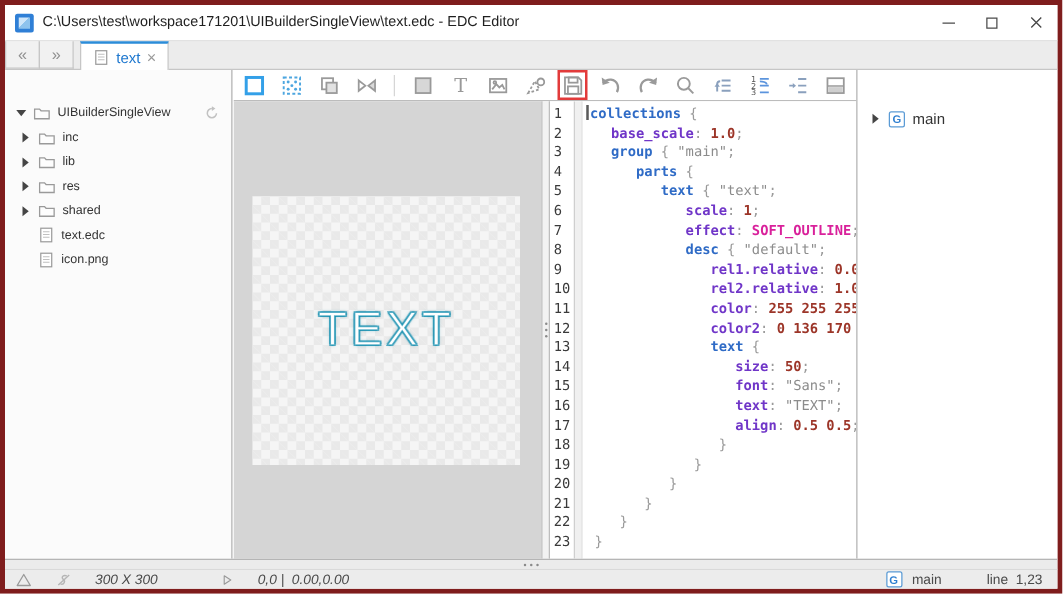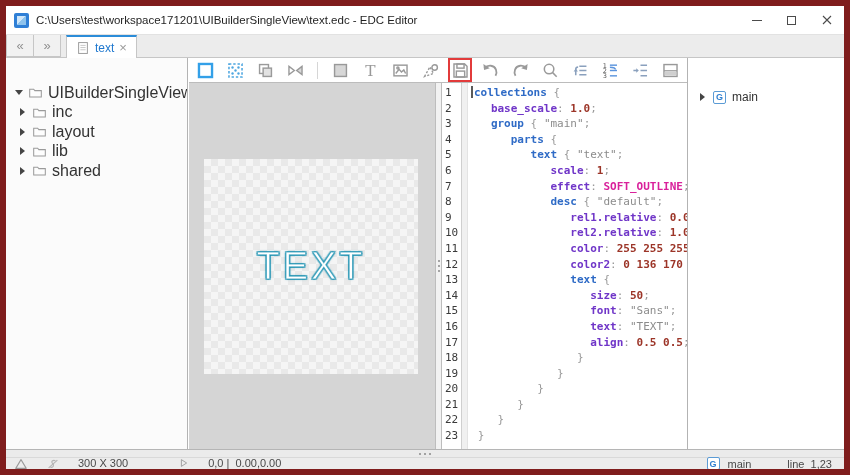--- a/index.html
+++ b/index.html
@@ -1,16 +1,16 @@
 <!DOCTYPE html>
 <html><head>
 <meta charset="utf-8">
 <style>
   html,body{margin:0;padding:0;background:#fff;}
-  .window{position:relative;width:850px;height:475px;box-sizing:border-box;border:6px solid #7f1d1d;
+  .window{position:relative;width:850px;height:475px;box-sizing:border-box;border:4px solid #7f1d1d;
           background:#fff;font-family:"Liberation Sans",sans-serif;overflow:hidden;}
   
   .titlebar{position:absolute;top:0;left:0;right:0;height:28px;background:#fff;display:flex;align-items:center;}
   .app-icon{width:15px;height:15px;margin-left:8px;background:#2f7fd6;border-radius:2px;position:relative;flex:0 0 auto;}
   .app-icon::after{content:"";position:absolute;left:3px;top:3px;right:3px;bottom:3px;
           background:linear-gradient(135deg,#cfe6f9 45%,#8ec3ed 45%);}
   .title-text{margin-left:7px;font-size:11.5px;color:#1f1f1f;white-space:nowrap;}
   .win-controls{margin-left:auto;display:flex;align-self:stretch;}
   .win-btn{width:35px;display:flex;align-items:center;justify-content:center;color:#4b4b4b;cursor:default;}
   .glyph-min{width:10px;height:1px;background:#4b4b4b;}
@@ -22,21 +22,21 @@
           color:#909090;font-size:13px;display:flex;align-items:center;justify-content:center;}
   .nav-btn + .nav-btn{margin-left:-1px;}
   .tab{position:relative;z-index:2;margin-left:5px;margin-bottom:-1px;background:#fff;box-sizing:border-box;
           border:1px solid #c6c6c6;border-bottom:none;border-top:2px solid #2b8cd8;
           display:flex;align-items:center;gap:5px;padding:0 9px;}
   .tab-label{color:#1f78cf;font-size:12px;}
   .tab-close{color:#9a9a9a;font-size:13px;line-height:1;}
   
   .sidebar{position:absolute;top:52px;left:0;width:182px;height:391px;background:#fbfbfb;
           border-right:1px solid #b3b3b3;box-sizing:border-box;overflow:hidden;}
-  .tree{padding-top:25px;font-size:16px;color:#333;}
+  .tree{padding-top:25px;font-size:10px;color:#333;}
   .tree-row{display:flex;align-items:center;height:19.5px;gap:5px;padding-left:8px;}
   .tree-row.child{padding-left:12px;}
   .tw{width:9px;display:flex;justify-content:center;flex:0 0 auto;}
   .tri-down{width:0;height:0;border-top:5px solid #454545;border-left:4px solid transparent;border-right:4px solid transparent;}
   .tri-right{width:0;height:0;border-left:5px solid #454545;border-top:4px solid transparent;border-bottom:4px solid transparent;}
   .tree-ico{display:flex;align-items:center;flex:0 0 auto;}
   .refresh{margin-left:auto;margin-right:9px;display:flex;align-items:center;}
   
   .toolbar{position:absolute;top:52px;left:183px;width:497px;height:24px;background:#fff;
           display:flex;align-items:center;gap:6px;padding-left:4px;box-sizing:border-box;}
@@ -80,21 +80,21 @@
   
   .rpanel{position:absolute;top:52px;left:681px;right:0;height:391px;background:#fff;
           border-left:1px solid #b3b3b3;box-sizing:border-box;}
   .rpanel-inner{padding-top:30px;}
   .outline-row{display:flex;align-items:center;gap:6px;padding-left:10px;font-size:12px;color:#333;height:18px;}
   .g-icon{display:inline-flex;width:13px;height:13px;box-sizing:border-box;border:1px solid #5b9bd5;background:#fff;
           color:#2f7fd0;font-weight:bold;font-size:9px;align-items:center;justify-content:center;border-radius:2px;flex:0 0 auto;}
   
   .statusbar{position:absolute;top:451px;left:0;right:0;bottom:0;background:#ececec;border-top:1px solid #d9d9d9;
           box-sizing:border-box;display:flex;align-items:center;color:#4a4a4a;font-size:11px;}
-  .sb-left{display:flex;align-items:flex-start;gap:18px;margin-left:8px;}
+  .sb-left{display:flex;align-items:center;gap:18px;margin-left:8px;font-style:italic;}
   .sb-right{display:flex;align-items:center;gap:8px;margin-left:auto;margin-right:12px;}
   .sb-icon{display:flex;align-items:center;}
   .pre{white-space:pre;}
   .sb-gap{width:14px;}
   .line-info{margin-left:28px;}
 </style>
 </head>
 <body>
 
 <div class="window">
@@ -166,43 +166,63 @@
         </div>
         <div class="tree-row child">
           <span class="tw">
             <span class="tri-right"></span>
           </span>
           <span class="tree-ico">
             <svg viewBox="0 0 16 16" width="15" height="15">
               <path d="M1.8,12.8 V4.5 h4.2 l1.3,1.5 h6.9 v6.8 z" fill="#fdfdfd" stroke="#9a9a9a" stroke-width="1.1"></path>
             </svg>
           </span>
-          <span class="tree-label">layout</span>
+          <span class="tree-label">lib</span>
         </div>
         <div class="tree-row child">
           <span class="tw">
             <span class="tri-right"></span>
           </span>
           <span class="tree-ico">
             <svg viewBox="0 0 16 16" width="15" height="15">
               <path d="M1.8,12.8 V4.5 h4.2 l1.3,1.5 h6.9 v6.8 z" fill="#fdfdfd" stroke="#9a9a9a" stroke-width="1.1"></path>
             </svg>
           </span>
-          <span class="tree-label">lib</span>
+          <span class="tree-label">res</span>
         </div>
         <div class="tree-row child">
           <span class="tw">
             <span class="tri-right"></span>
           </span>
           <span class="tree-ico">
             <svg viewBox="0 0 16 16" width="15" height="15">
               <path d="M1.8,12.8 V4.5 h4.2 l1.3,1.5 h6.9 v6.8 z" fill="#fdfdfd" stroke="#9a9a9a" stroke-width="1.1"></path>
             </svg>
           </span>
           <span class="tree-label">shared</span>
+        </div>
+        <div class="tree-row child">
+          <span class="tw"></span>
+          <span class="tree-ico">
+            <svg viewBox="0 0 16 16" width="14" height="14">
+              <rect x="3" y="1.8" width="10" height="12.4" fill="#fff" stroke="#9a9a9a" stroke-width="1.1"></rect>
+              <path d="M5,5 h6 M5,7.5 h6 M5,10 h6" stroke="#c0c0c0" stroke-width="1"></path>
+            </svg>
+          </span>
+          <span class="tree-label">text.edc</span>
+        </div>
+        <div class="tree-row child">
+          <span class="tw"></span>
+          <span class="tree-ico">
+            <svg viewBox="0 0 16 16" width="14" height="14">
+              <rect x="3" y="1.8" width="10" height="12.4" fill="#fff" stroke="#9a9a9a" stroke-width="1.1"></rect>
+              <path d="M5,5 h6 M5,7.5 h6 M5,10 h6" stroke="#c0c0c0" stroke-width="1"></path>
+            </svg>
+          </span>
+          <span class="tree-label">icon.png</span>
         </div>
       </div>
   </div>
 
   <div class="toolbar" id="toolbar">
       <div class="tb-btn">
         <svg viewBox="0 0 16 16" width="19" height="19">
           <rect x="2.5" y="2.5" width="11" height="11" fill="none" stroke="#33a0e8" stroke-width="2"></rect>
         </svg>
       </div>

